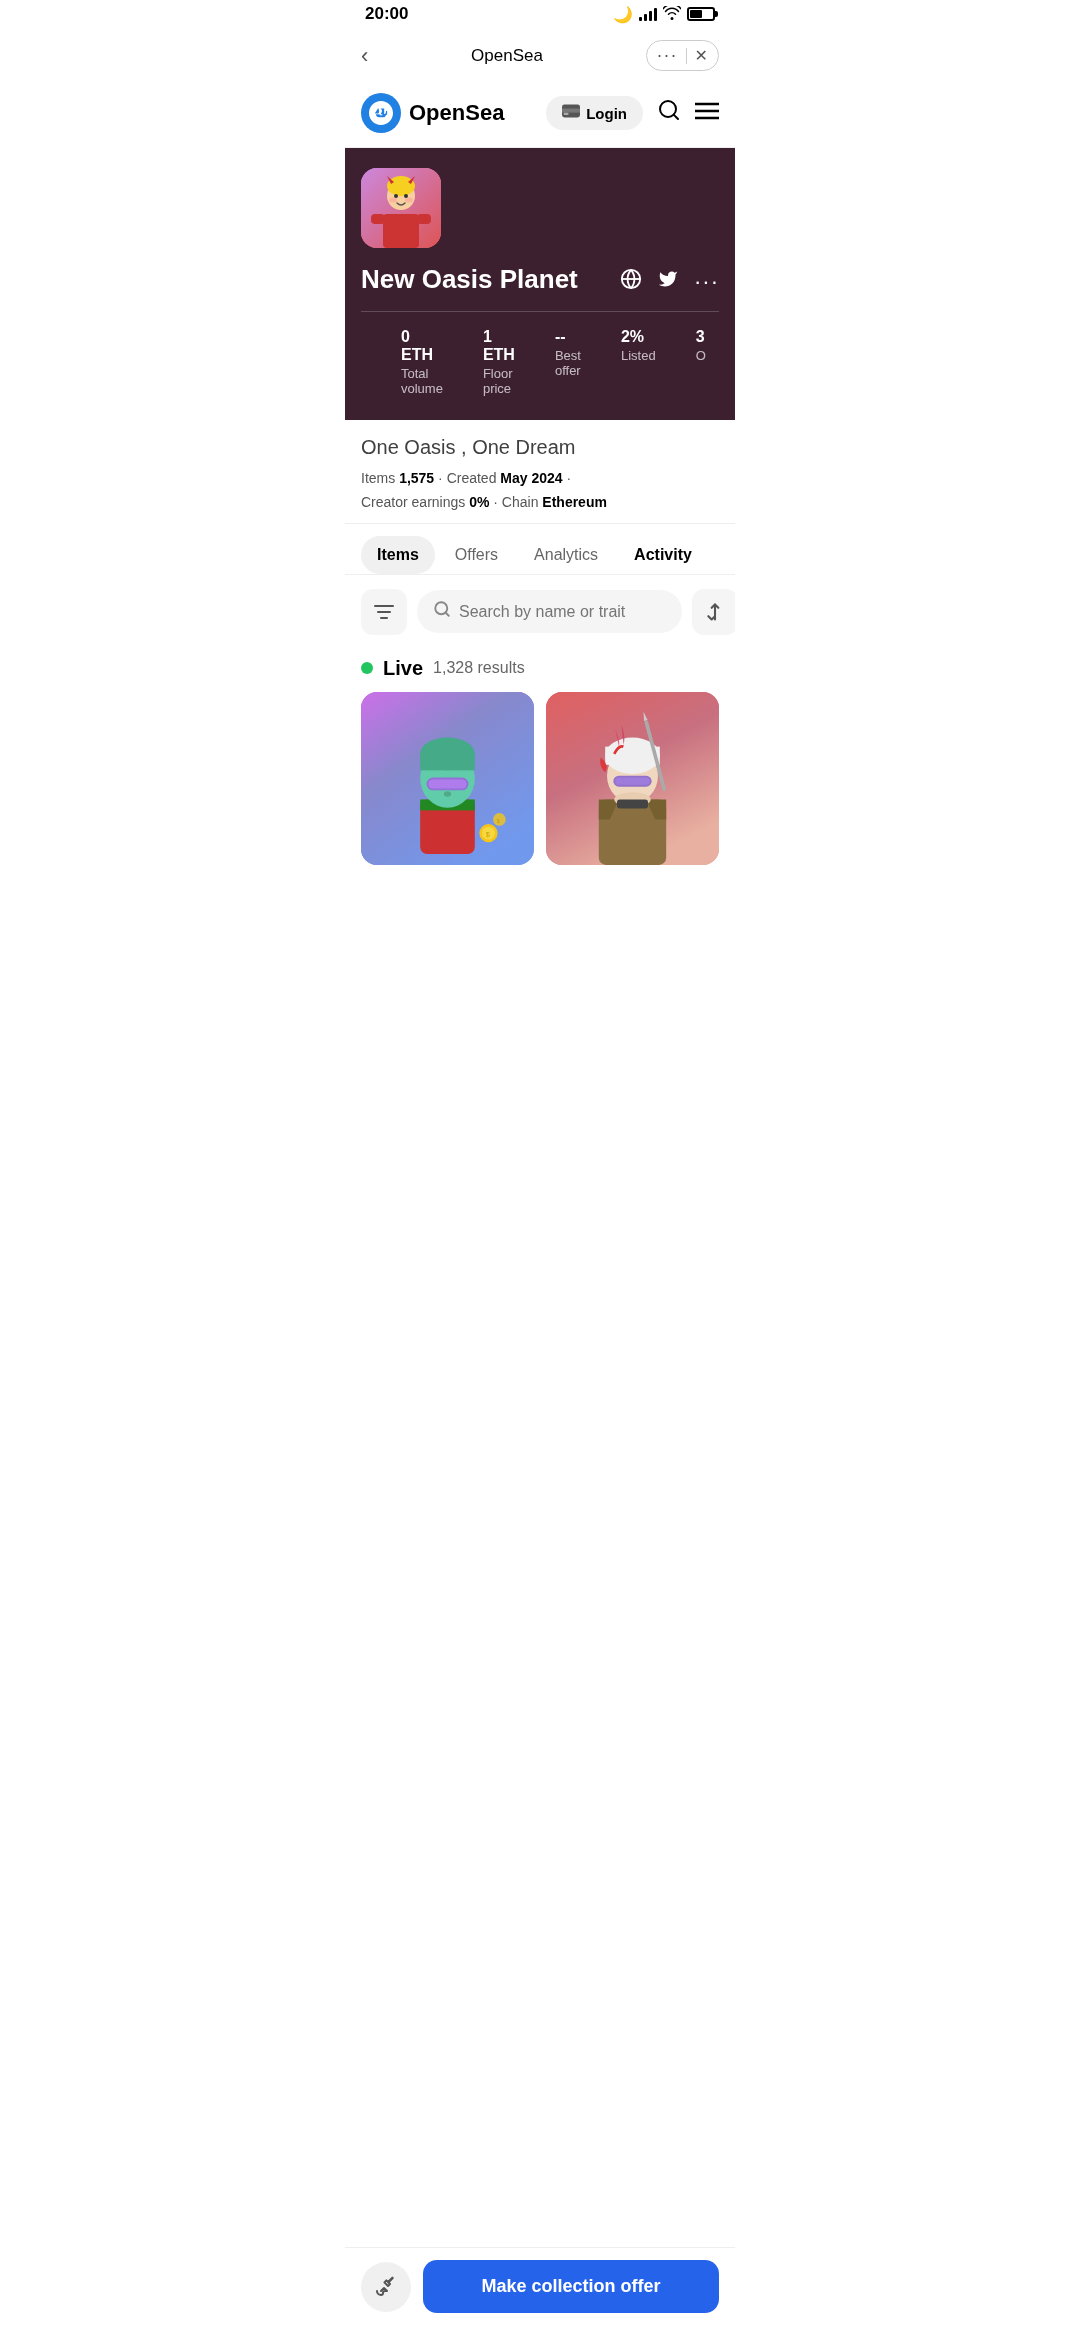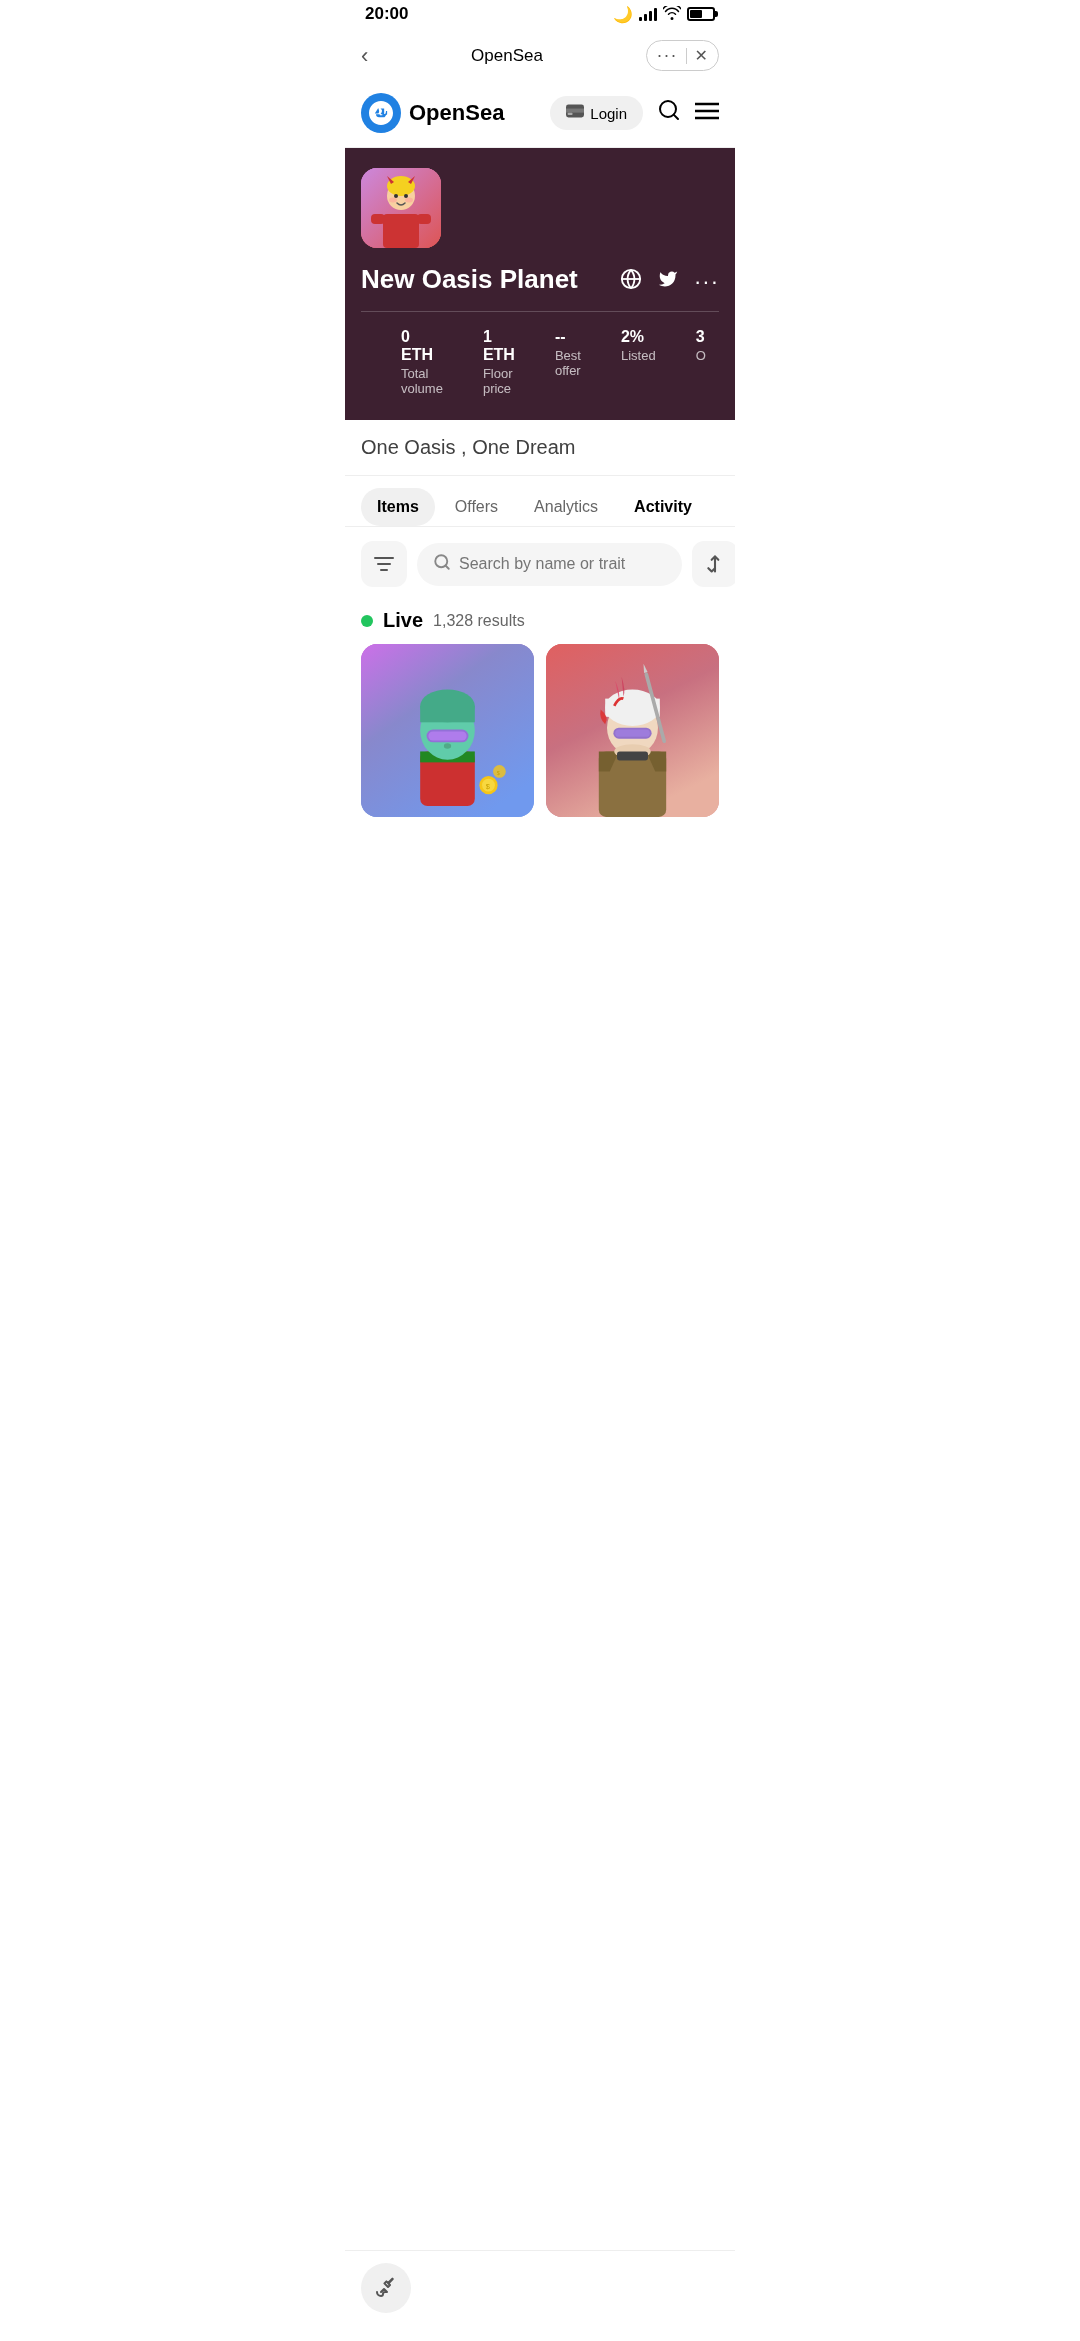--- a/index.html
+++ b/index.html
@@ -159,21 +159,21 @@
     }
     .login-btn {
       display: flex;
       align-items: center;
       gap: 6px;
       background: #f0f0f0;
       border: none;
       border-radius: 20px;
       padding: 8px 16px;
       font-size: 15px;
-      font-weight: 400;
+      font-weight: 700;
       cursor: pointer;
     }
     .login-icon {
       font-size: 16px;
     }
     .header-icon {
       font-size: 22px;
       color: #000;
       cursor: pointer;
     }
@@ -610,20 +610,30 @@
     </div>
     <div class="stat-item">
       <span class="stat-value">3</span>
       <span class="stat-label">O</span>
     </div>
   </div>
 </div>
 
 <div class="collection-info">
   <div class="collection-tagline">One Oasis , One Dream</div>
+  <div class="collection-meta">
+    <span>Items </span><strong>1,575</strong>
+    <span> · </span>
+    <span>Created </span><strong>May 2024</strong>
+    <span> · </span>
+    <br>
+    <span>Creator earnings </span><strong>0%</strong>
+    <span> · </span>
+    <span>Chain </span><strong>Ethereum</strong>
+  </div>
 </div>
 
 <div class="tabs-container">
   <button class="tab active">Items</button>
   <button class="tab">Offers</button>
   <button class="tab">Analytics</button>
   <button class="tab bold">Activity</button>
 </div>
 
 <div class="search-container">
@@ -741,13 +751,14 @@
 
 <div style="height: 90px;"></div>
 
 <div class="bottom-actions">
   <button class="brush-btn">
     <svg width="24" height="24" viewBox="0 0 24 24" fill="none" stroke="#555" stroke-width="2" stroke-linecap="round" stroke-linejoin="round">
       <path d="M18.37 2.63L14 7l-1.59-1.59-2 2L14 11l2-2-1.59-1.58 4.37-4.37-0.41-.42z"></path>
       <path d="M3 16c0 2.21 1.79 4 4 4 1.1 0 2-.9 2-2s.9-2 2-2h2l-3-3-3 3"></path>
     </svg>
   </button>
+  <button class="make-offer-btn">Make collection offer</button>
 </div>
 
 </body></html>

